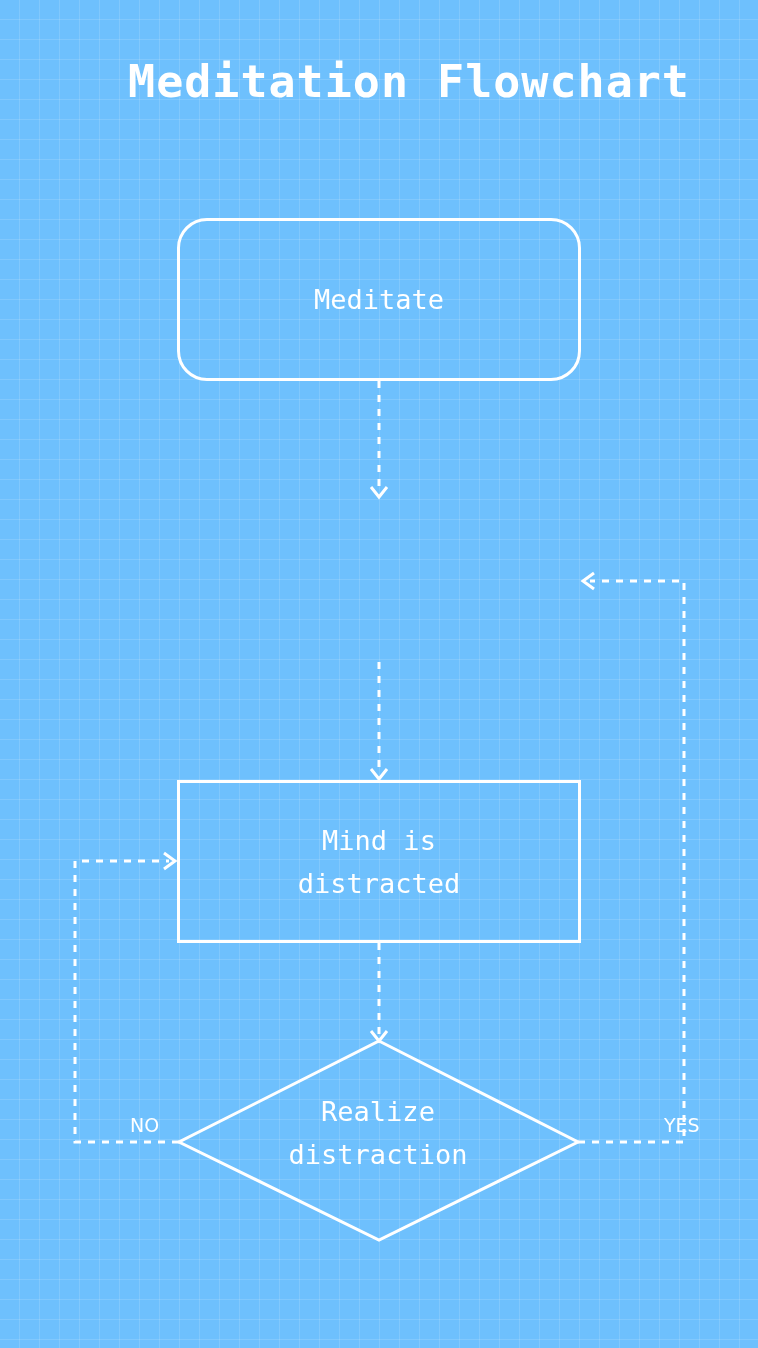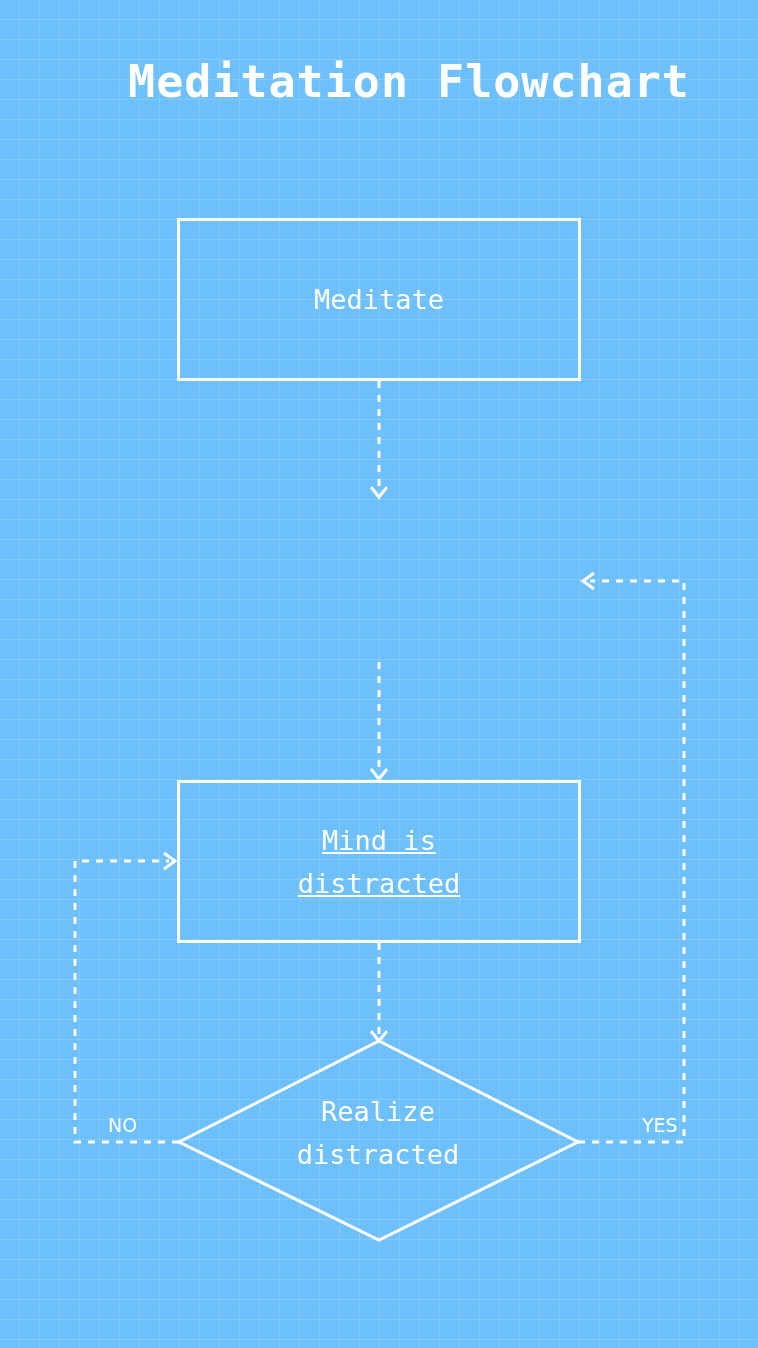--- a/index.html
+++ b/index.html
@@ -45,42 +45,43 @@
     display: flex;
     align-items: center;
     justify-content: center;
     color: #ffffff;
     font-family: "DejaVu Sans Mono", monospace;
     font-size: 27px;
     line-height: 43px;
     text-align: center;
     white-space: pre-line;
   }
-  #node-meditate   { left: 177px; top: 218px; width: 404px; height: 163px; }
+  #node-meditate   { left: 177px; top: 218px; width: 404px; height: 163px; border-radius: 30px; }
   #node-focus      { left: 177px; top: 498px; width: 404px; height: 164px; }
-  #node-distracted { left: 177px; top: 780px; width: 404px; height: 163px; text-decoration: underline; }
+  #node-distracted { left: 177px; top: 780px; width: 404px; height: 163px; }
   #node-decision-label {
     position: absolute;
     left: 228px;
     top: 1090px;
     width: 300px;
     text-align: center;
     color: #ffffff;
     font-family: "DejaVu Sans Mono", monospace;
     font-size: 27px;
     line-height: 43px;
     white-space: pre-line;
   }
   .edge-label {
     position: absolute;
     color: #ffffff;
     font-family: "DejaVu Sans", sans-serif;
     font-size: 19px;
     line-height: 20px;
     white-space: pre;
+    margin-left: 22px;
   }
   #label-no  { left: 108px; top: 1115px; }
   #label-yes { left: 642px; top: 1115px; }
 </style>
 </head>
 <body>
 
 <div id="canvas">
 
   <div id="title">Meditation Flowchart</div>
@@ -115,19 +116,19 @@
     </g>
   </svg>
 
   <div class="node-box" id="node-meditate">Meditate</div>
 
 
   <div class="node-box" id="node-distracted">Mind is
 distracted</div>
 
   <div id="node-decision-label">Realize
-distracted</div>
+distraction</div>
 
   <div class="edge-label" id="label-no">NO</div>
 
   <div class="edge-label" id="label-yes">YES</div>
 
 </div>
 
 </body></html>

